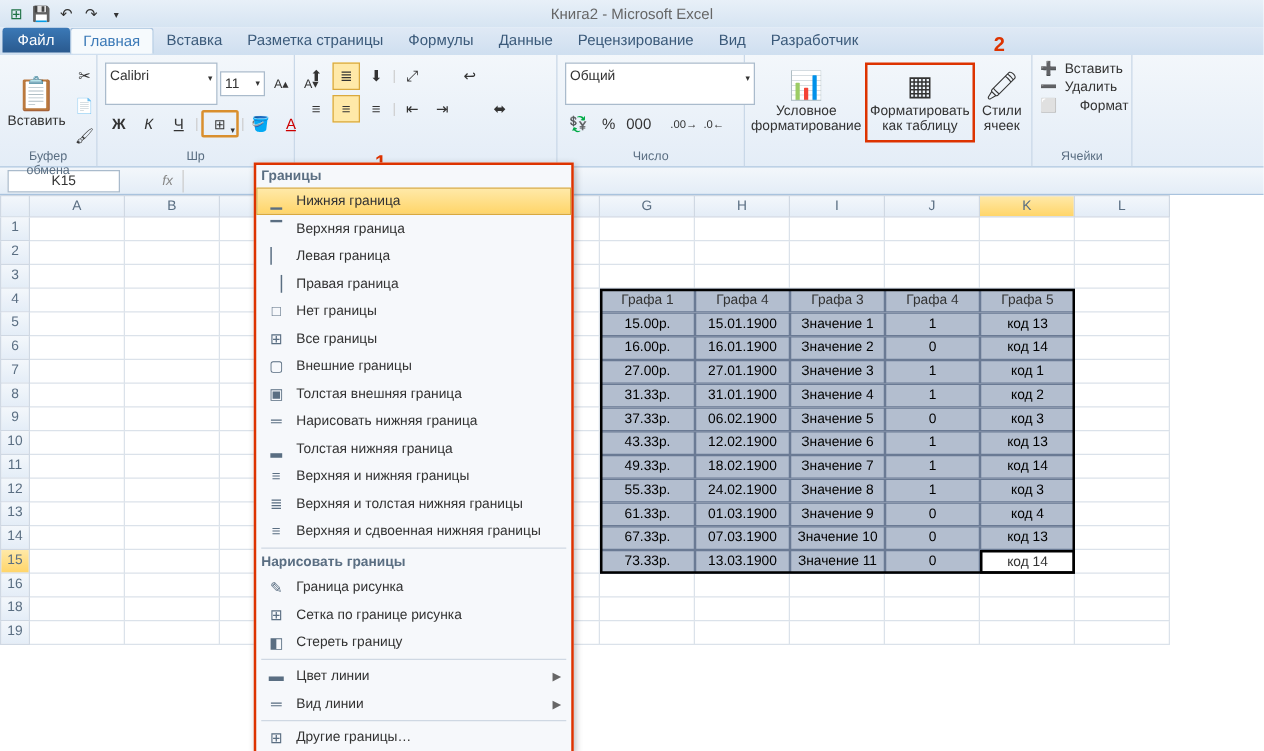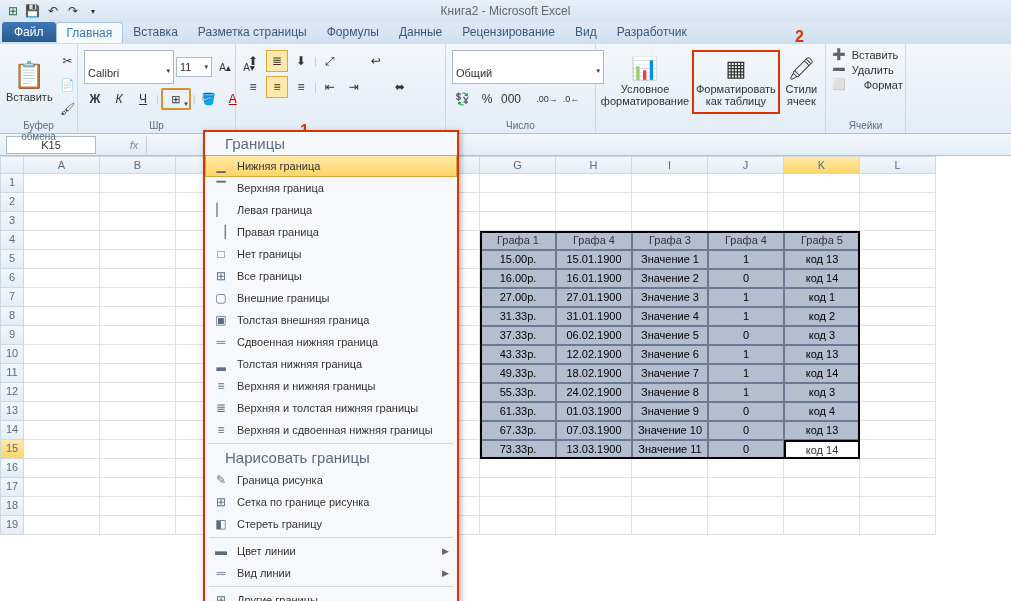--- a/index.html
+++ b/index.html
@@ -14,21 +14,21 @@
 .tabs .tab.active{background:#f6fafd;border:1px solid #a9c3de;border-bottom:none;border-radius:3px 3px 0 0;color:#3b79b7}
 .ribbon{height:90px;background:linear-gradient(#f3f7fb,#e4edf7);border-bottom:1px solid #a9c3de;display:flex;position:relative}
 .grp{border-right:1px solid #c9d8e8;padding:2px 6px 0 6px;display:flex;flex-direction:column;justify-content:space-between;position:relative}
 .grp .lbl{text-align:center;font-size:10px;color:#5a6e82;padding-bottom:2px;position:relative}
 .grp .body{flex:1;display:flex;align-items:flex-start;gap:4px;padding-top:4px}
 .bigbtn{display:flex;flex-direction:column;align-items:center;justify-content:center;width:48px;height:64px;font-size:10px;text-align:center;line-height:1.1;gap:2px}
 .bigbtn .ic{font-size:26px}
 .smbtn{width:22px;height:22px;display:flex;align-items:center;justify-content:center;font-size:12px}
 .row{display:flex;gap:2px;align-items:center}
 .col{display:flex;flex-direction:column;gap:2px}
-.fontname{width:90px;height:20px;border:1px solid #abc;background:#fff;padding:16px 3px;display:flex;align-items:flex-start;justify-content:space-between;font-size:11px}
+.fontname{width:90px;height:20px;border:1px solid #abc;background:#fff;padding:16px 3px;display:flex;align-items:flex-end;justify-content:space-between;font-size:11px}
 .fontsize{width:36px;height:20px;border:1px solid #abc;background:#fff;padding:0 3px;display:flex;align-items:center;justify-content:space-between}
 .borders-btn{width:30px;height:22px;border:2px solid #d98f2e;border-radius:2px;display:flex;align-items:center;justify-content:center;position:relative}
 .borders-btn::after{content:'▾';font-size:7px;position:absolute;right:1px;bottom:0}
 .callout-red{position:absolute;color:#d30;font-size:16px;font-weight:bold}
 .fmt-table{border:2px solid #d30;padding:2px}
 .namebox-row{height:22px;background:linear-gradient(#f3f7fb,#e4edf7);border-bottom:1px solid #a9c3de;display:flex;align-items:center}
 .namebox{width:90px;height:18px;border:1px solid #abc;background:#fff;margin-left:6px;padding:0 4px;display:flex;align-items:center;text-align:center;justify-content:center;font-size:11px}
 .fx{width:16px;text-align:center;font-style:italic;color:#888;margin-left:30px}
 .formula{flex:1;height:18px;border-left:1px solid #ccc;margin-left:4px}
 .sheet{position:relative;background:#fff}
@@ -37,21 +37,21 @@
 .ch{width:76px;background:linear-gradient(#f3f7fb,#e4edf7);border:1px solid #cfd8e3;border-left:none;text-align:center;font-size:11px;line-height:16px;color:#5a6e82}
 .ch.sel{background:linear-gradient(#ffe9a8,#ffd569)}
 .gridrow{display:flex;height:19px}
 .rh{width:24px;background:linear-gradient(#f3f7fb,#e4edf7);border:1px solid #cfd8e3;border-top:none;text-align:center;font-size:11px;line-height:17px;color:#5a6e82}
 .rh.sel{background:linear-gradient(#ffe9a8,#ffd569)}
 .cell{width:76px;border-right:1px solid #dbe2ea;border-bottom:1px solid #dbe2ea;text-align:center;font-size:11px;line-height:17px}
 .tblcell{background:#b3becf;border:1px solid #6a7a94;color:#000}
 .tblhead{background:#b3becf;border:1px solid #6a7a94;font-weight:normal}
 .tblsel{background:#fff;border:2px solid #000}
 .bordermenu{position:absolute;left:203px;top:130px;width:256px;background:#f6f8fb;border:2px solid #d30;box-shadow:2px 2px 6px rgba(0,0,0,0.3);z-index:100}
-.bordermenu .sect{font-size:15px;color:#5a6e82;padding:3px 20px;font-weight:normal}
+.bordermenu .sect{font-size:11px;color:#5a6e82;padding:3px 4px;font-weight:bold}
 .bordermenu .mi{display:flex;align-items:center;gap:8px;padding:3px 8px;font-size:11px;cursor:pointer}
 .bordermenu .mi.hov{background:linear-gradient(#ffe9a8,#ffd569);border:1px solid #d9a93e;padding:2px 7px}
 .bordermenu .mi .mic{width:16px;height:16px;display:flex;align-items:center;justify-content:center;font-size:12px;color:#5a6e82}
 .bordermenu .sep{height:1px;background:#cfd8e3;margin:2px 4px}
 .bordermenu .mi .arr{margin-left:auto;font-size:9px;color:#666}
 .datatbl-border{position:absolute;border:2px solid #000;pointer-events:none}
 </style>
 </head>
 <body>
 
@@ -464,35 +464,20 @@
       <div class="cell"></div>
       <div class="cell"></div>
       <div class="cell"></div>
       <div class="cell"></div>
       <div class="cell"></div>
       <div class="cell"></div>
       <div class="cell"></div>
       <div class="cell"></div>
     </div>
     <div class="gridrow">
-      <div class="rh">17</div>
-      <div class="cell"></div>
-      <div class="cell"></div>
-      <div class="cell"></div>
-      <div class="cell"></div>
-      <div class="cell"></div>
-      <div class="cell"></div>
-      <div class="cell"></div>
-      <div class="cell"></div>
-      <div class="cell"></div>
-      <div class="cell"></div>
-      <div class="cell"></div>
-      <div class="cell"></div>
-    </div>
-    <div class="gridrow">
       <div class="rh">18</div>
       <div class="cell"></div>
       <div class="cell"></div>
       <div class="cell"></div>
       <div class="cell"></div>
       <div class="cell"></div>
       <div class="cell"></div>
       <div class="cell"></div>
       <div class="cell"></div>
       <div class="cell"></div>
@@ -548,21 +533,21 @@
       <div class="mi">
         <span class="mic">▢</span>
         <span>Внешние границы</span>
       </div>
       <div class="mi">
         <span class="mic">▣</span>
         <span>Толстая внешняя граница</span>
       </div>
       <div class="mi">
         <span class="mic">═</span>
-        <span>Сдвоенная нижняя граница</span>
+        <span>Нарисовать нижняя граница</span>
       </div>
       <div class="mi">
         <span class="mic">▂</span>
         <span>Толстая нижняя граница</span>
       </div>
       <div class="mi">
         <span class="mic">≡</span>
         <span>Верхняя и нижняя границы</span>
       </div>
       <div class="mi">

